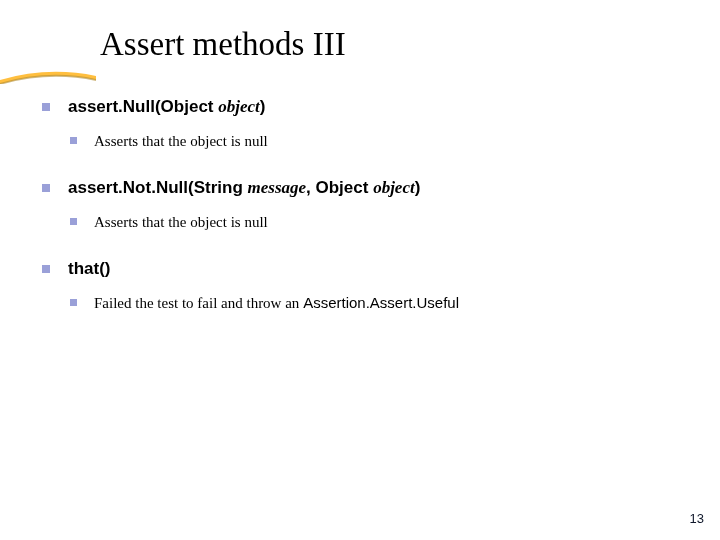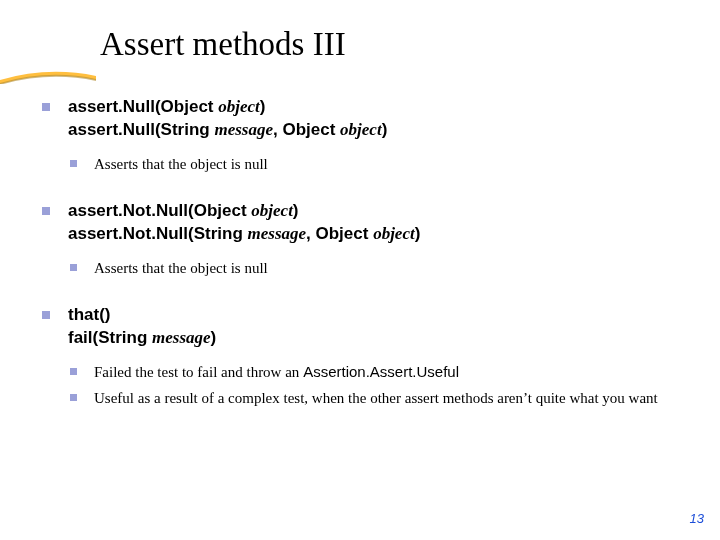--- a/index.html
+++ b/index.html
@@ -80,22 +80,21 @@
   .serif  { font-family: "Times New Roman", Times, serif; }
   .ital   { font-style: italic; }
   .bold   { font-weight: 700; } 
 
   .page-num {
     position: absolute;
     right: 16px;
     bottom: 14px;
     font-size: 13px;
     font-family: Arial, sans-serif;
-    color: #1d4ed8;
-    font-style: italic;
+    color: #0f172a;
   }
 
   
   .seg { white-space: pre; }
 </style>
 </head>
 <body>
 <div class="slide">
 
   <div class="title-block">
@@ -105,34 +104,30 @@
         <path d="M0 13 Q 48 -1 96 9 L96 11 Q 48 1 0 15 Z" fill="#b08a2f" opacity="0.6"></path>
       </svg>
     </div>
     <div class="title-text">Assert methods III</div>
   </div>
 
   <div class="content" id="content">
       <div class="l1">
         <div class="bullet-sq" style="background: rgb(154, 160, 216);"></div>
         <span class="sig-line1"><span class="seg sans bold">assert</span><span class="seg sans bold">.</span><span class="seg sans bold">Null(Object </span><span class="seg serif ital bold">object</span><span class="seg sans bold">)</span></span>
-        <span class="sig-line2"><span class="seg sans bold">assert</span><span class="seg sans bold">.</span><span class="seg sans bold">Null(String </span><span class="seg serif ital bold">message</span><span class="seg sans bold">, Object </span><span class="seg serif ital bold">object</span><span class="seg sans bold">)</span></span>
       </div>
       <div class="l2"><div class="bullet-sq" style="background: rgb(154, 160, 216);"></div><span class="seg serif">Asserts that the object is null</span></div>
       <div class="spacer"></div>
       <div class="l1">
         <div class="bullet-sq" style="background: rgb(154, 160, 216);"></div>
-        <span class="sig-line1"><span class="seg sans bold">assert</span><span class="seg sans bold">.</span><span class="seg sans bold">Not</span><span class="seg sans bold">.</span><span class="seg sans bold">Null(Object </span><span class="seg serif ital bold">object</span><span class="seg sans bold">)</span></span>
         <span class="sig-line2"><span class="seg sans bold">assert</span><span class="seg sans bold">.</span><span class="seg sans bold">Not</span><span class="seg sans bold">.</span><span class="seg sans bold">Null(String </span><span class="seg serif ital bold">message</span><span class="seg sans bold">, Object </span><span class="seg serif ital bold">object</span><span class="seg sans bold">)</span></span>
       </div>
       <div class="l2"><div class="bullet-sq" style="background: rgb(154, 160, 216);"></div><span class="seg serif">Asserts that the object is null</span></div>
       <div class="spacer"></div>
       <div class="l1">
         <div class="bullet-sq" style="background: rgb(154, 160, 216);"></div>
         <span class="sig-line1"><span class="seg sans bold">that()</span></span>
-        <span class="sig-line2"><span class="seg sans bold">fail(String </span><span class="seg serif ital bold">message</span><span class="seg sans bold">)</span></span>
       </div>
       <div class="l2"><div class="bullet-sq" style="background: rgb(154, 160, 216);"></div><span class="seg serif">Failed the test to fail and throw an </span><span class="seg sans">Assertion</span><span class="seg sans">.</span><span class="seg sans">Assert</span><span class="seg sans">.</span><span class="seg sans">Useful</span></div>
-      <div class="l2"><div class="bullet-sq" style="background: rgb(154, 160, 216);"></div><span class="seg serif">Useful as a result of a complex test, when the other assert methods aren’t quite what you want</span></div>
     </div>
 
   <div class="page-num">13</div>
 </div>
 
 </body></html>

